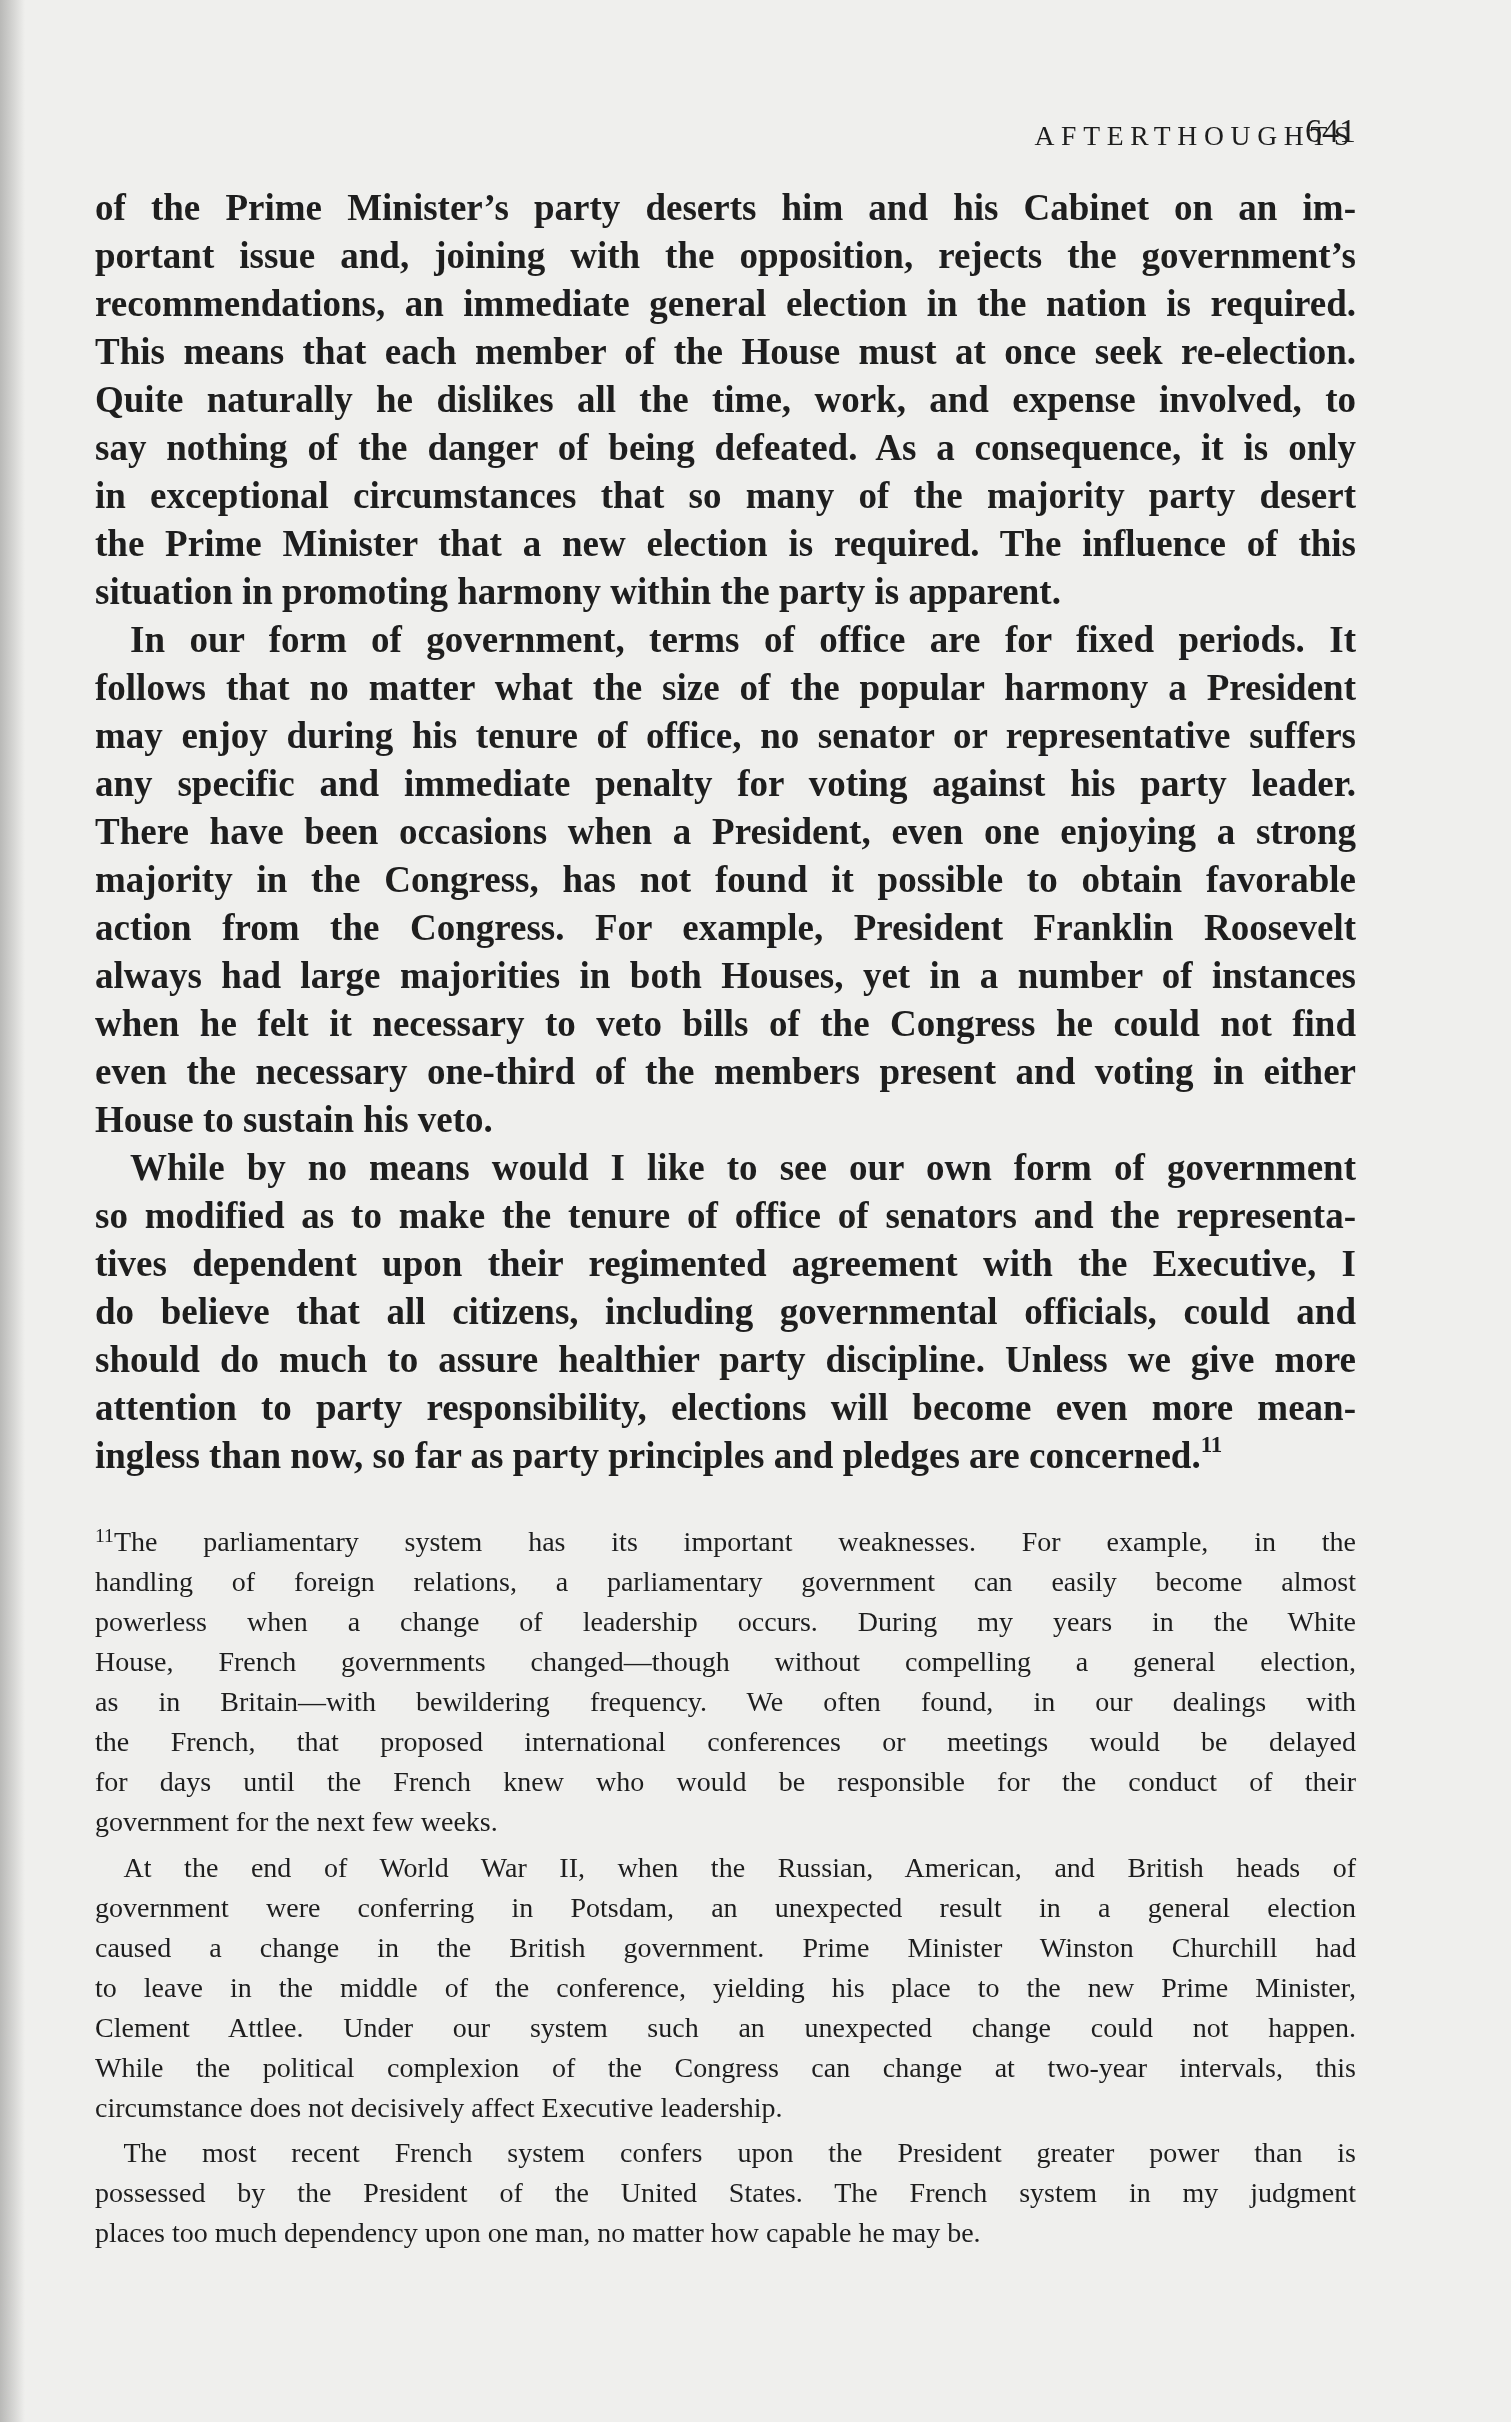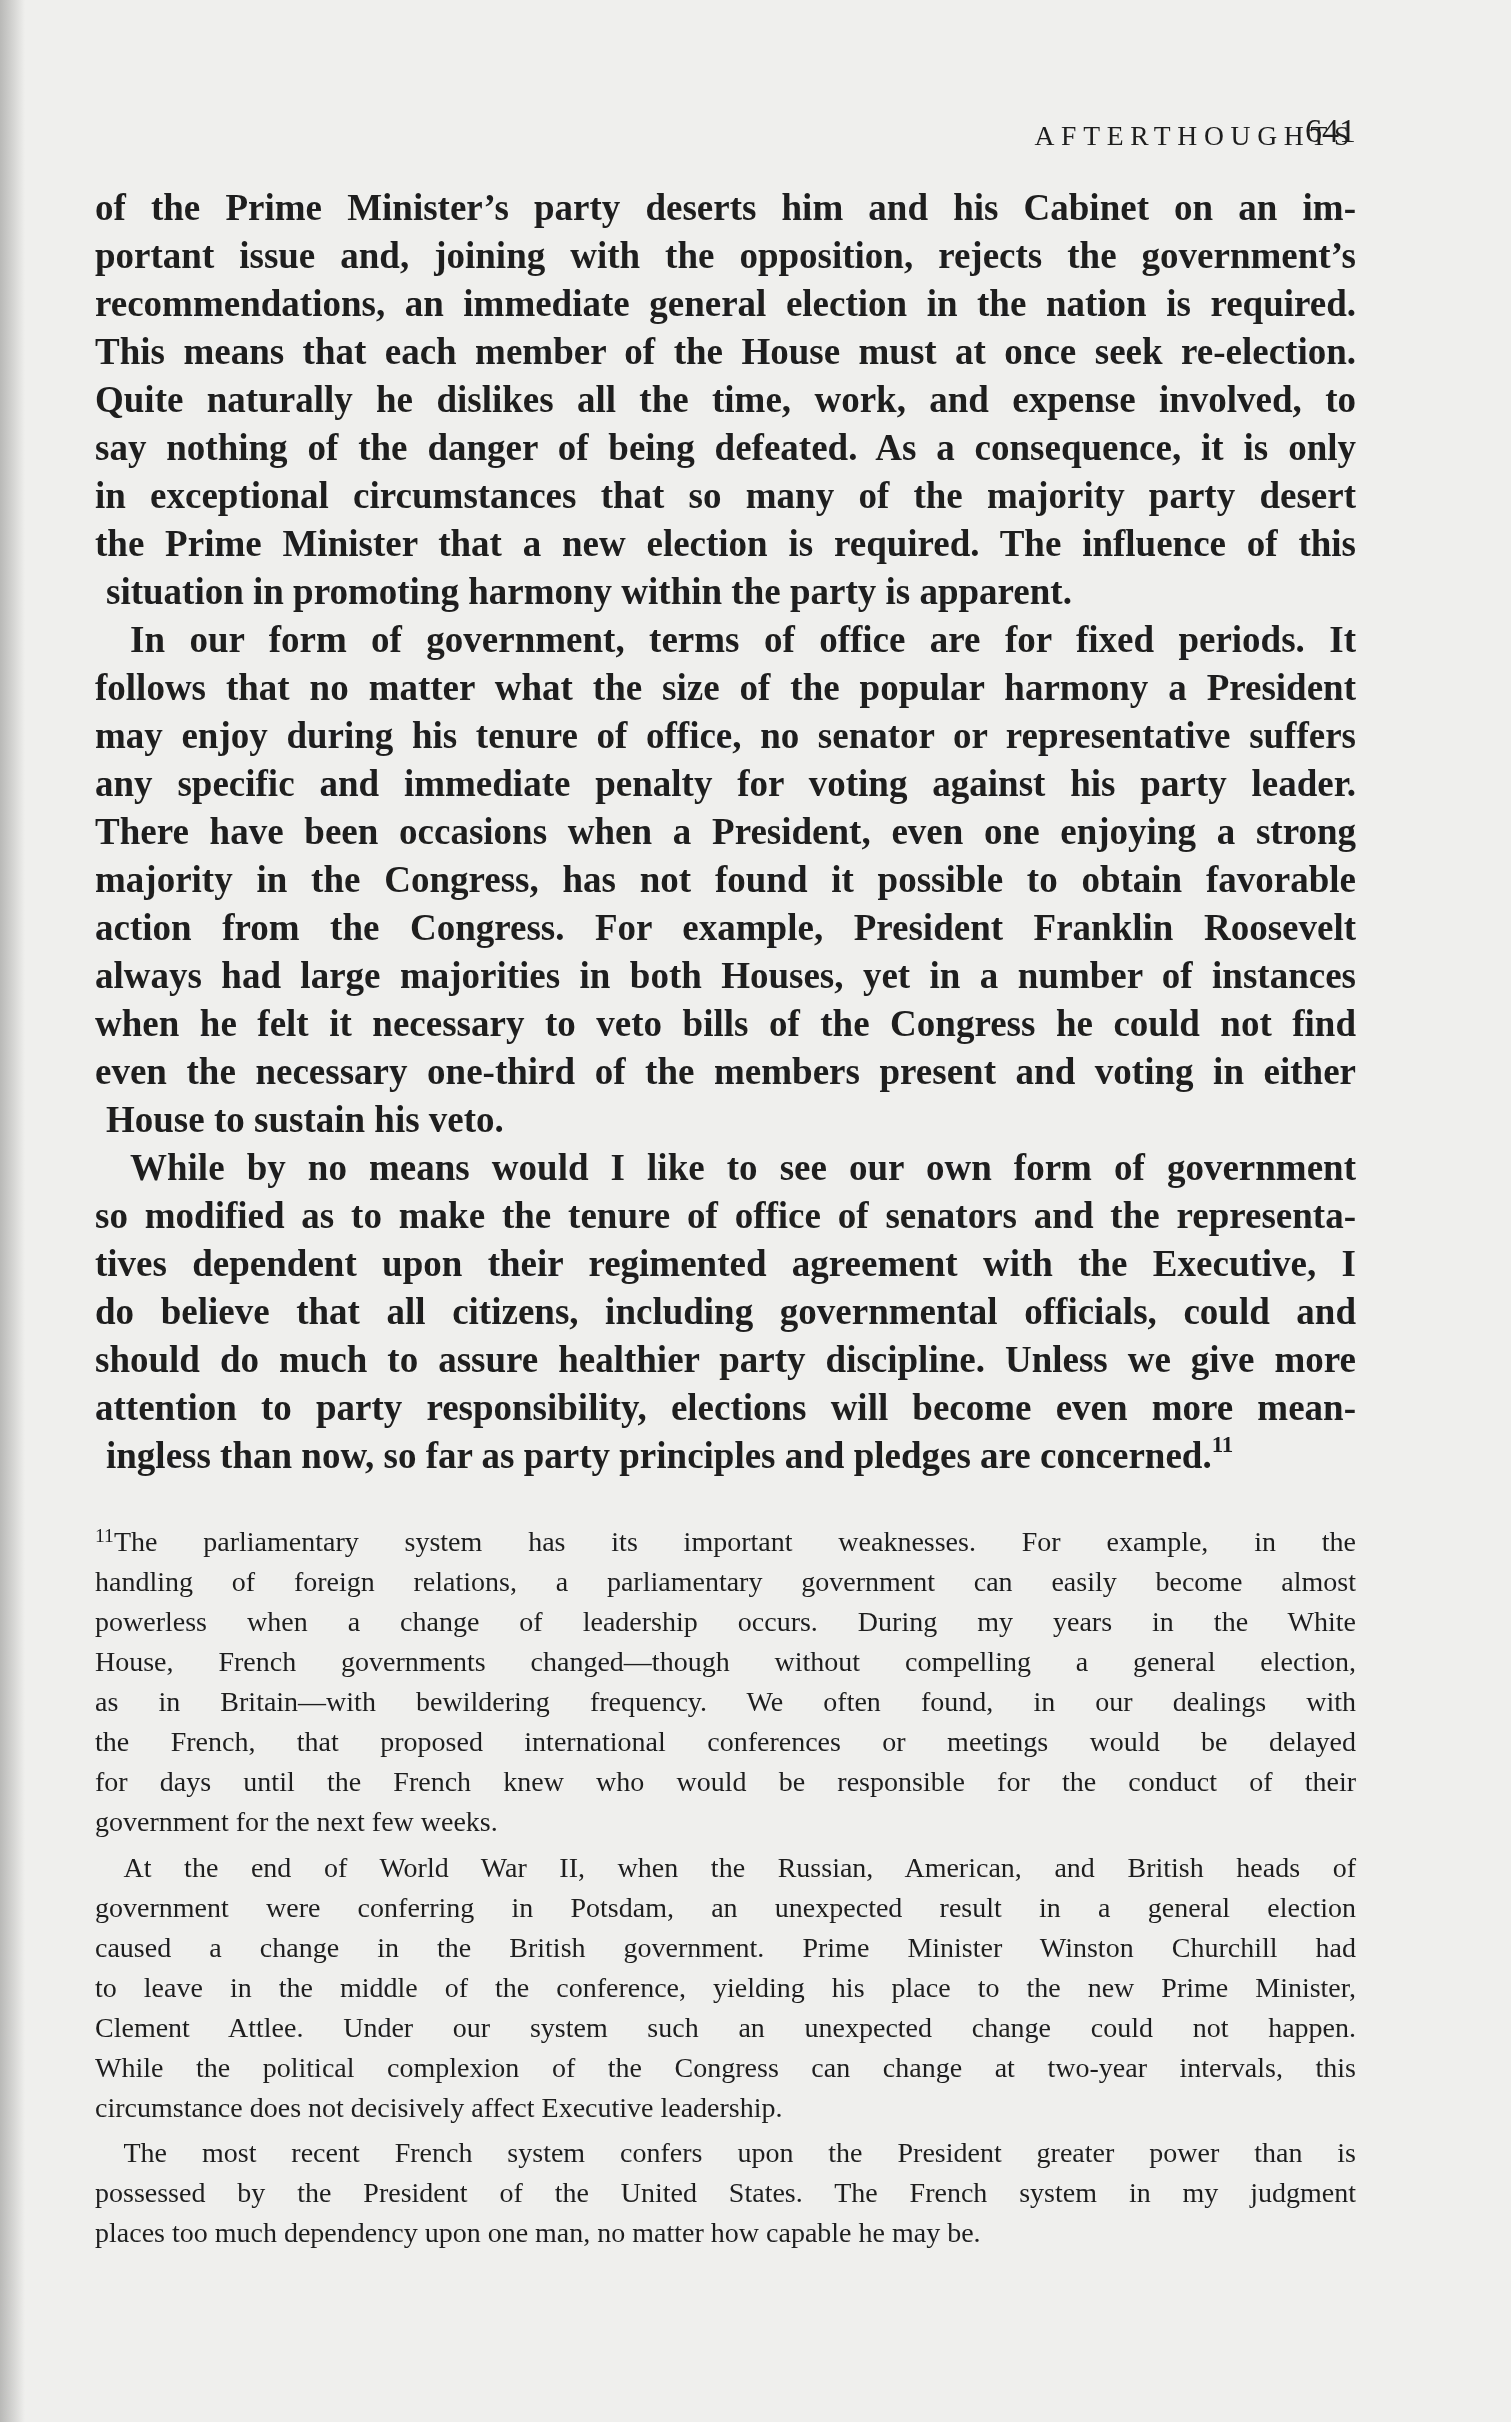--- a/index.html
+++ b/index.html
@@ -24,21 +24,21 @@
   }
   .page-number {
     position:absolute; right:0; top:0; font-size:34px;
   }
   .body-text { position:absolute; top:184px; left:0; width:1261px; }
   .line {
     display:block; height:48px; line-height:48px;
     font-size:37px; text-align:justify; text-align-last:justify;
     white-space:nowrap; overflow:visible;font-weight:bold;
   }
-  .line.last { text-align-last:left;margin-left:11px; }
+  .line.last { text-align-last:left; }
   .line.indent { padding-left:35px; }
   .footnotes { position:absolute; top:1522px; left:0; width:1261px; }
   .fline {
     display:block; height:40px; line-height:40px;
     font-size:28px; text-align:justify; text-align-last:justify;
     white-space:nowrap;
   }
   .fline.last { text-align-last:left; }
   .fline.indent { padding-left:28.5px; }
   .fn-gap { height:5.7px; }

